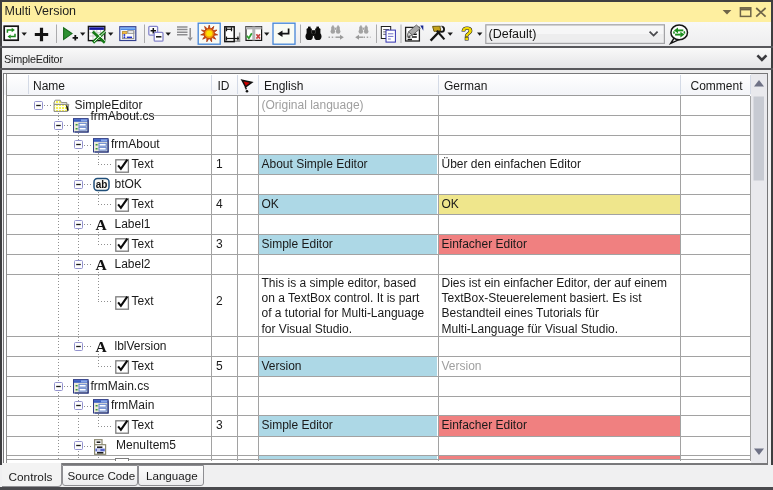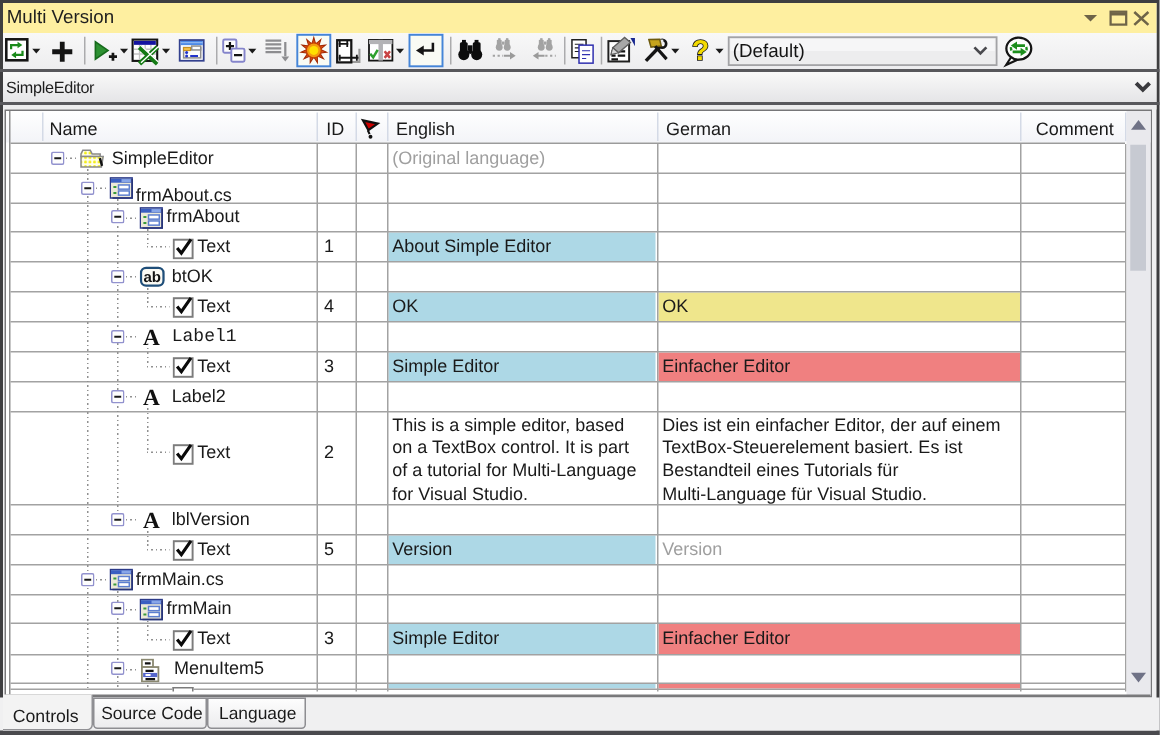--- a/index.html
+++ b/index.html
@@ -263,21 +263,21 @@
 <div class="abs" style="left:64px;top:125.05000000000001px;width:7.5px;height:1px;background:repeating-linear-gradient(to right,#909090 0 1px,transparent 1px 3px);"></div>
 <svg class="abs" style="left:72.5px;top:118.05000000000001px;" width="16" height="15" viewBox="0 0 16 15">
 <rect x="0.5" y="0.6" width="14.6" height="13.4" fill="#ece9d8" stroke="#2c3a88" stroke-width="1"></rect>
 <rect x="1" y="1.1" width="13.6" height="2.7" fill="#3a5fc2"></rect>
 <rect x="8" y="1.4" width="6.2" height="2" fill="#88a6e8"></rect>
 <path d="M2.6,6.7 H4.6 M2.6,10.7 H4.6" stroke="#3a9a3a" stroke-width="1.4"></path>
 <rect x="6" y="5.3" width="7.2" height="2.8" fill="#fff" stroke="#5c7fd0" stroke-width="1"></rect>
 <rect x="6" y="9.3" width="7.2" height="2.8" fill="#fff" stroke="#5c7fd0" stroke-width="1"></rect>
 <path d="M15.1,1.4 V14 H2" stroke="#273579" stroke-width="1.1" fill="none"></path>
     </svg>
-<div class="abs t12" style="left:90.5px;top:123px;">frmAbout.cs</div>
+<div class="abs t12" style="left:90.5px;top:109px;">frmAbout.cs</div>
 <svg class="abs" style="left:74px;top:140.25px;" width="9" height="9" viewBox="0 0 9 9">
 <rect x="0.5" y="0.5" width="8" height="8" fill="#fdfdfd" stroke="#9292ce" stroke-width="1" rx="1"></rect>
 <path d="M2.2,4.5 H6.8" stroke="#1a1a1a" stroke-width="1.3"></path>
     </svg>
 <div class="abs" style="left:84px;top:144.75px;width:7.5px;height:1px;background:repeating-linear-gradient(to right,#909090 0 1px,transparent 1px 3px);"></div>
 <svg class="abs" style="left:92.5px;top:137.75px;" width="16" height="15" viewBox="0 0 16 15">
 <rect x="0.5" y="0.6" width="14.6" height="13.4" fill="#ece9d8" stroke="#2c3a88" stroke-width="1"></rect>
 <rect x="1" y="1.1" width="13.6" height="2.7" fill="#3a5fc2"></rect>
 <rect x="8" y="1.4" width="6.2" height="2" fill="#88a6e8"></rect>
 <path d="M2.6,6.7 H4.6 M2.6,10.7 H4.6" stroke="#3a9a3a" stroke-width="1.4"></path>
@@ -307,21 +307,21 @@
     </svg>
 <div class="abs t12" style="left:131.5px;top:196.55px;">Text</div>
 <svg class="abs" style="left:74px;top:219.7px;" width="9" height="9" viewBox="0 0 9 9">
 <rect x="0.5" y="0.5" width="8" height="8" fill="#fdfdfd" stroke="#9292ce" stroke-width="1" rx="1"></rect>
 <path d="M2.2,4.5 H6.8" stroke="#1a1a1a" stroke-width="1.3"></path>
     </svg>
 <div class="abs" style="left:84px;top:224.2px;width:7.5px;height:1px;background:repeating-linear-gradient(to right,#909090 0 1px,transparent 1px 3px);"></div>
 <svg class="abs" style="left:92.5px;top:217.2px;" width="16" height="15" viewBox="0 0 16 15">
 <text x="8" y="13" text-anchor="middle" font-family="Liberation Serif,serif" font-size="15.5" font-weight="bold" fill="#111">A</text>
     </svg>
-<div class="abs t12" style="left:114.5px;top:216.7px;font-family:Liberation Mono, monospace;">Label1</div>
+<div class="abs t12" style="left:114.5px;top:216.7px;">Label1</div>
 <svg class="abs" style="left:114.5px;top:237.45px;" width="15" height="15" viewBox="0 0 15 15">
 <rect x="0.8" y="1.8" width="12.6" height="12.4" fill="#fff" stroke="#7c7c7c" stroke-width="1.3"></rect>
 <path d="M3.1,7.4 L5.9,10.8 L12.3,1.6" stroke="#0a0a0a" stroke-width="2.1" fill="none"></path>
     </svg>
 <div class="abs t12" style="left:131.5px;top:236.75px;">Text</div>
 <svg class="abs" style="left:74px;top:259.75px;" width="9" height="9" viewBox="0 0 9 9">
 <rect x="0.5" y="0.5" width="8" height="8" fill="#fdfdfd" stroke="#9292ce" stroke-width="1" rx="1"></rect>
 <path d="M2.2,4.5 H6.8" stroke="#1a1a1a" stroke-width="1.3"></path>
     </svg>
 <div class="abs" style="left:84px;top:264.25px;width:7.5px;height:1px;background:repeating-linear-gradient(to right,#909090 0 1px,transparent 1px 3px);"></div>
@@ -394,20 +394,21 @@
 <rect x="1.6" y="5.7" width="11" height="9.6" fill="#fff" stroke="#8a8870" stroke-width="1.2"></rect>
 <path d="M4,8.2 H9.4" stroke="#111" stroke-width="1.5"></path>
 <rect x="2.4" y="9.6" width="9.4" height="2.8" fill="#5566cc"></rect>
 <path d="M4,11 H7.4" stroke="#fff" stroke-width="1.4"></path>
 <path d="M4,13.8 H10.4" stroke="#111" stroke-width="1.5"></path>
     </svg>
 <div class="abs t12" style="left:116px;top:438.4px;">MenuItem5</div>
 <div class="abs" style="left:114.8px;top:458.2px;width:12px;height:1.6px;background:#fff;border:1.3px solid #7c7c7c;border-bottom:none;"></div>
 <div class="abs t12 gray" style="left:261.5px;top:97.85px;">(Original language)</div>
 <div class="abs t12" style="left:261.5px;top:156.95px;">About Simple Editor</div>
+<div class="abs t12" style="left:441.5px;top:156.95px;">Über den einfachen Editor</div>
 <div class="abs t12" style="left:261.5px;top:196.55px;">OK</div>
 <div class="abs t12" style="left:441.5px;top:196.55px;">OK</div>
 <div class="abs t12" style="left:261.5px;top:236.75px;">Simple Editor</div>
 <div class="abs t12" style="left:441.5px;top:236.75px;">Einfacher Editor</div>
 <div class="abs t12" style="left:261.5px;top:358.55px;">Version</div>
 <div class="abs t12 gray" style="left:441.5px;top:358.55px;">Version</div>
 <div class="abs t12" style="left:261.5px;top:418.35px;">Simple Editor</div>
 <div class="abs t12" style="left:441.5px;top:418.35px;">Einfacher Editor</div>
 <div class="abs" style="left:261.5px;top:275.6px;width:176px;font-size:12px;line-height:15.4px;color:#1a1a1a;">This is a simple editor, based<br>on a TextBox control. It is part<br>of a tutorial for Multi-Language<br>for Visual Studio.</div>
 <div class="abs" style="left:441.5px;top:275.6px;width:240px;font-size:12px;line-height:15.4px;color:#1a1a1a;">Dies ist ein einfacher Editor, der auf einem<br>TextBox-Steuerelement basiert. Es ist<br>Bestandteil eines Tutorials für<br>Multi-Language für Visual Studio.</div>

